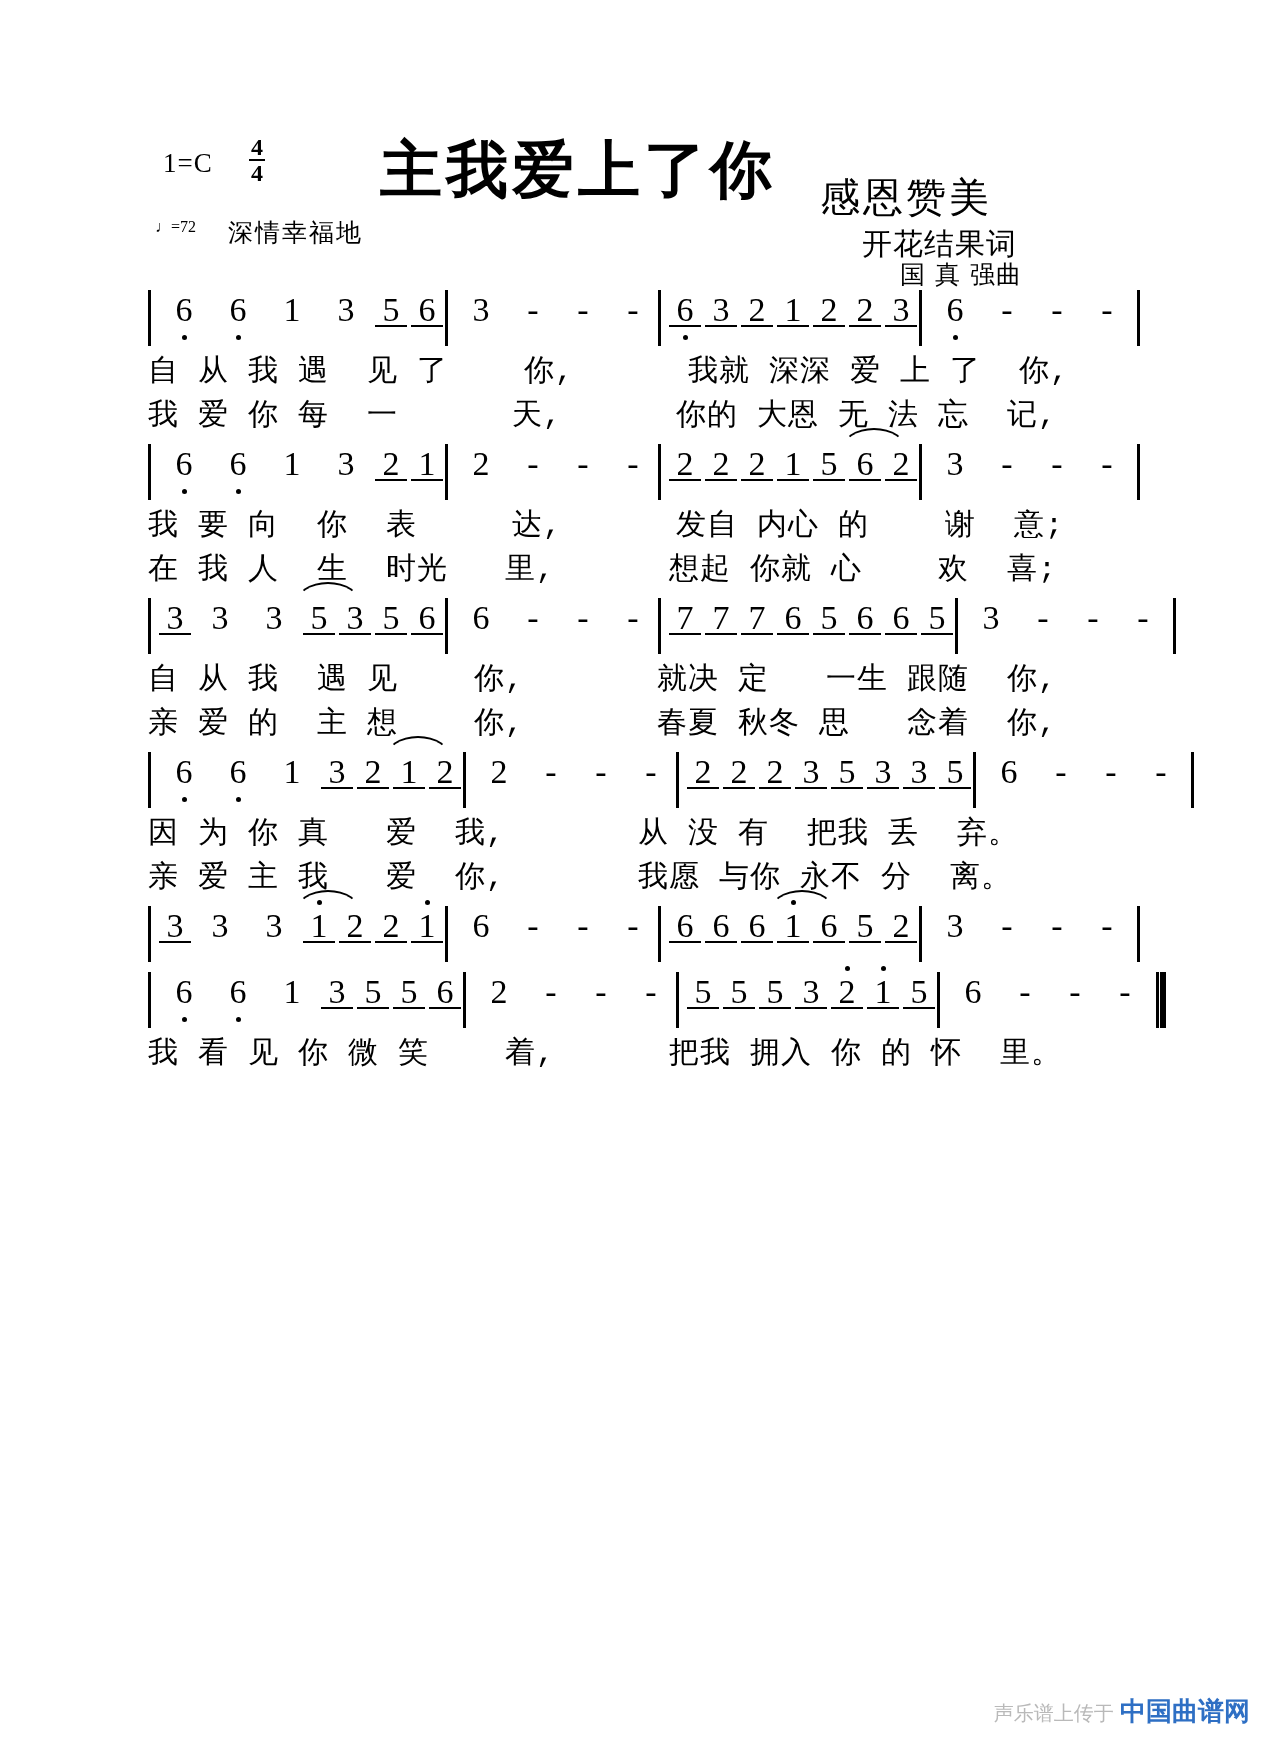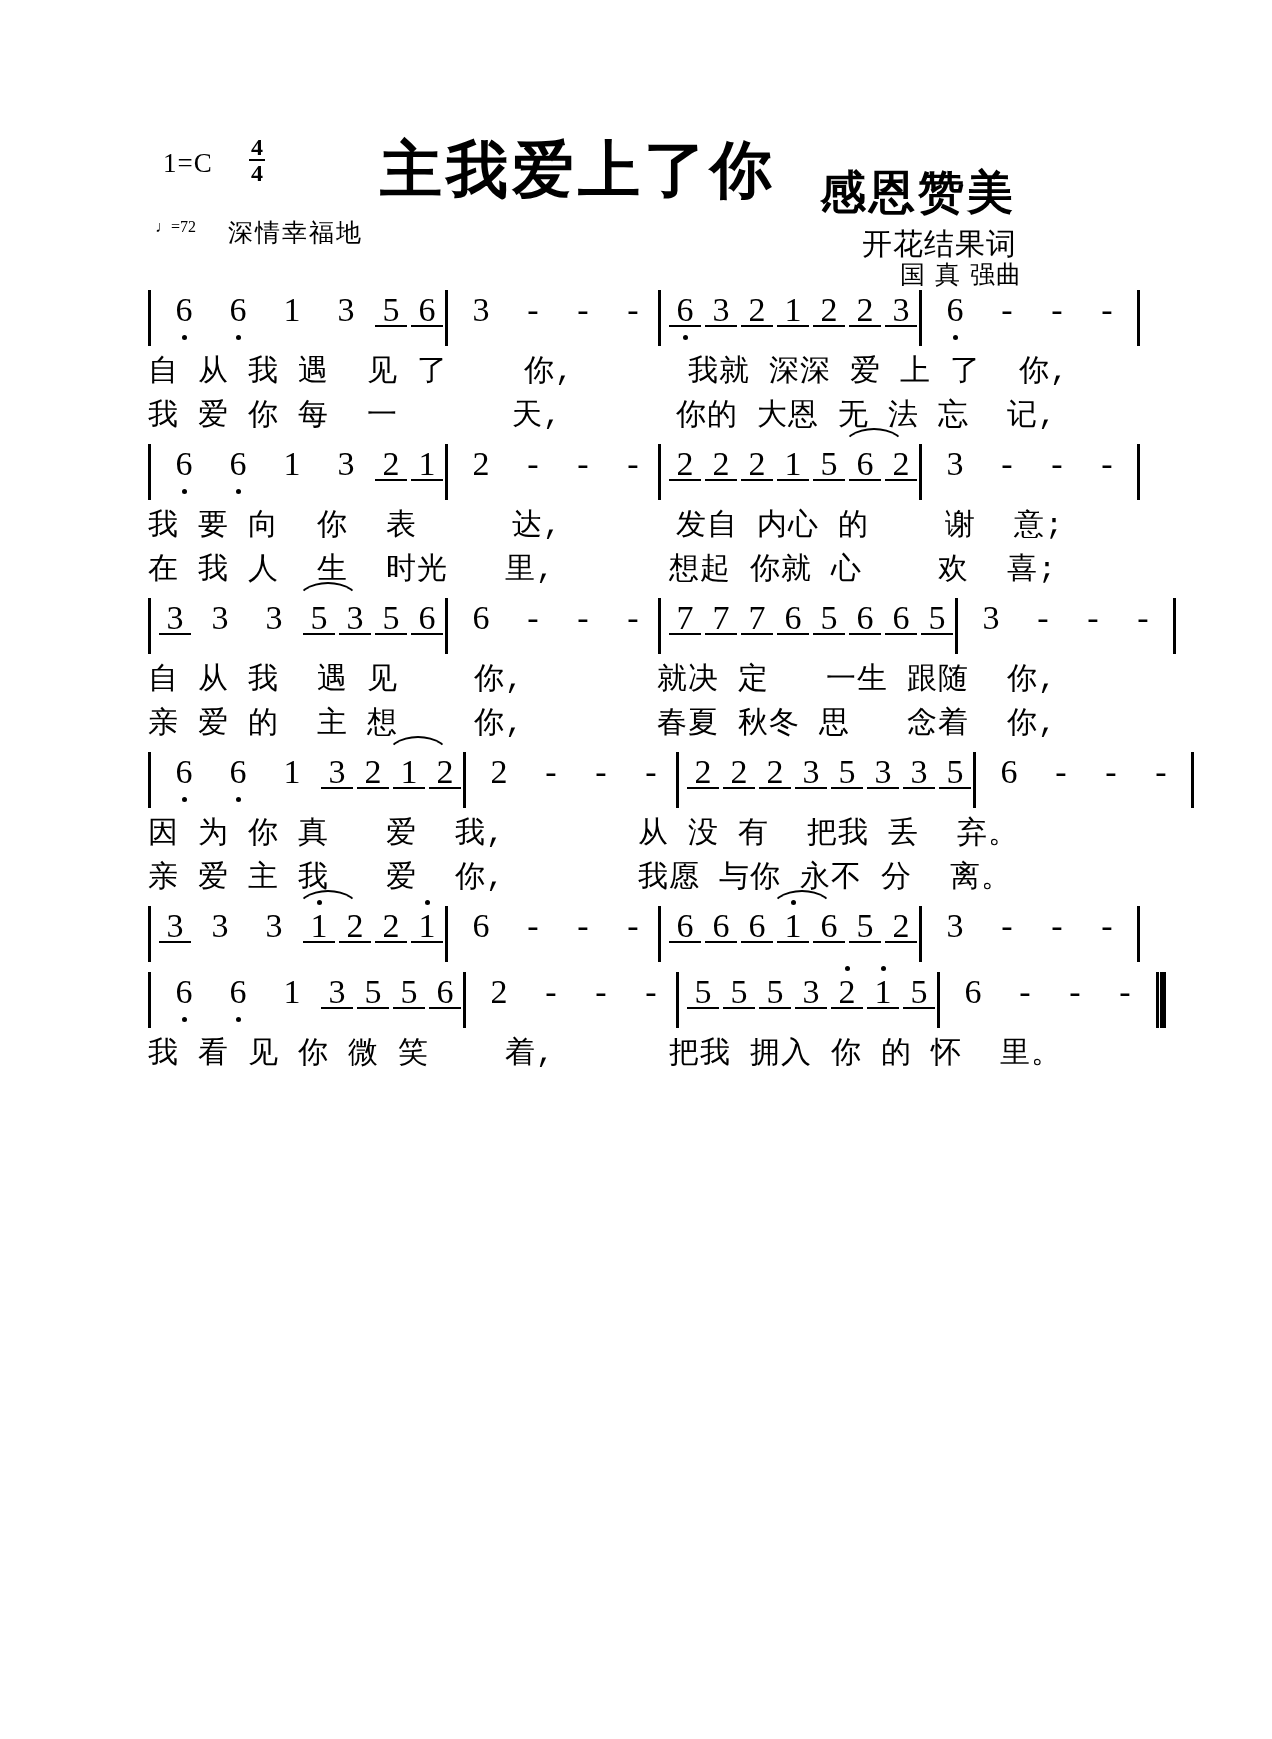--- a/index.html
+++ b/index.html
@@ -51,23 +51,23 @@
     top: 128px;
     font-size: 62px;
     font-weight: bold;
     font-family: "DejaVu Sans", sans-serif;
     letter-spacing: 4px;
     white-space: nowrap;
   }
   .subtitle {
     position: absolute;
     left: 820px;
-    top: 162px;
-    font-size: 46px;
-    font-weight: bold;
+    top: 170px;
+    font-size: 40px;
+    font-weight: normal;
     font-family: "DejaVu Sans", sans-serif;
     letter-spacing: 3px;
     white-space: nowrap;
   }
   .tempo {
     position: absolute;
     left: 155px;
     top: 218px;
     font-size: 16px;
     white-space: nowrap;
@@ -461,14 +461,18 @@
           <span class="note dash">-</span>
           <span class="note dash">-</span>
           <span class="note dash">-</span>
         </div>
       </div>
       <div class="lyric-row">我 看 见 你 微 笑    着,      把我 拥入 你 的 怀  里。</div>
     </div>
 
   </div>
 
+  <div class="watermark">
+    <span>声乐谱上传于</span>
+    <span class="wm-accent">中国曲谱网</span>
+  </div>
 
 </div>
 
 </body></html>

